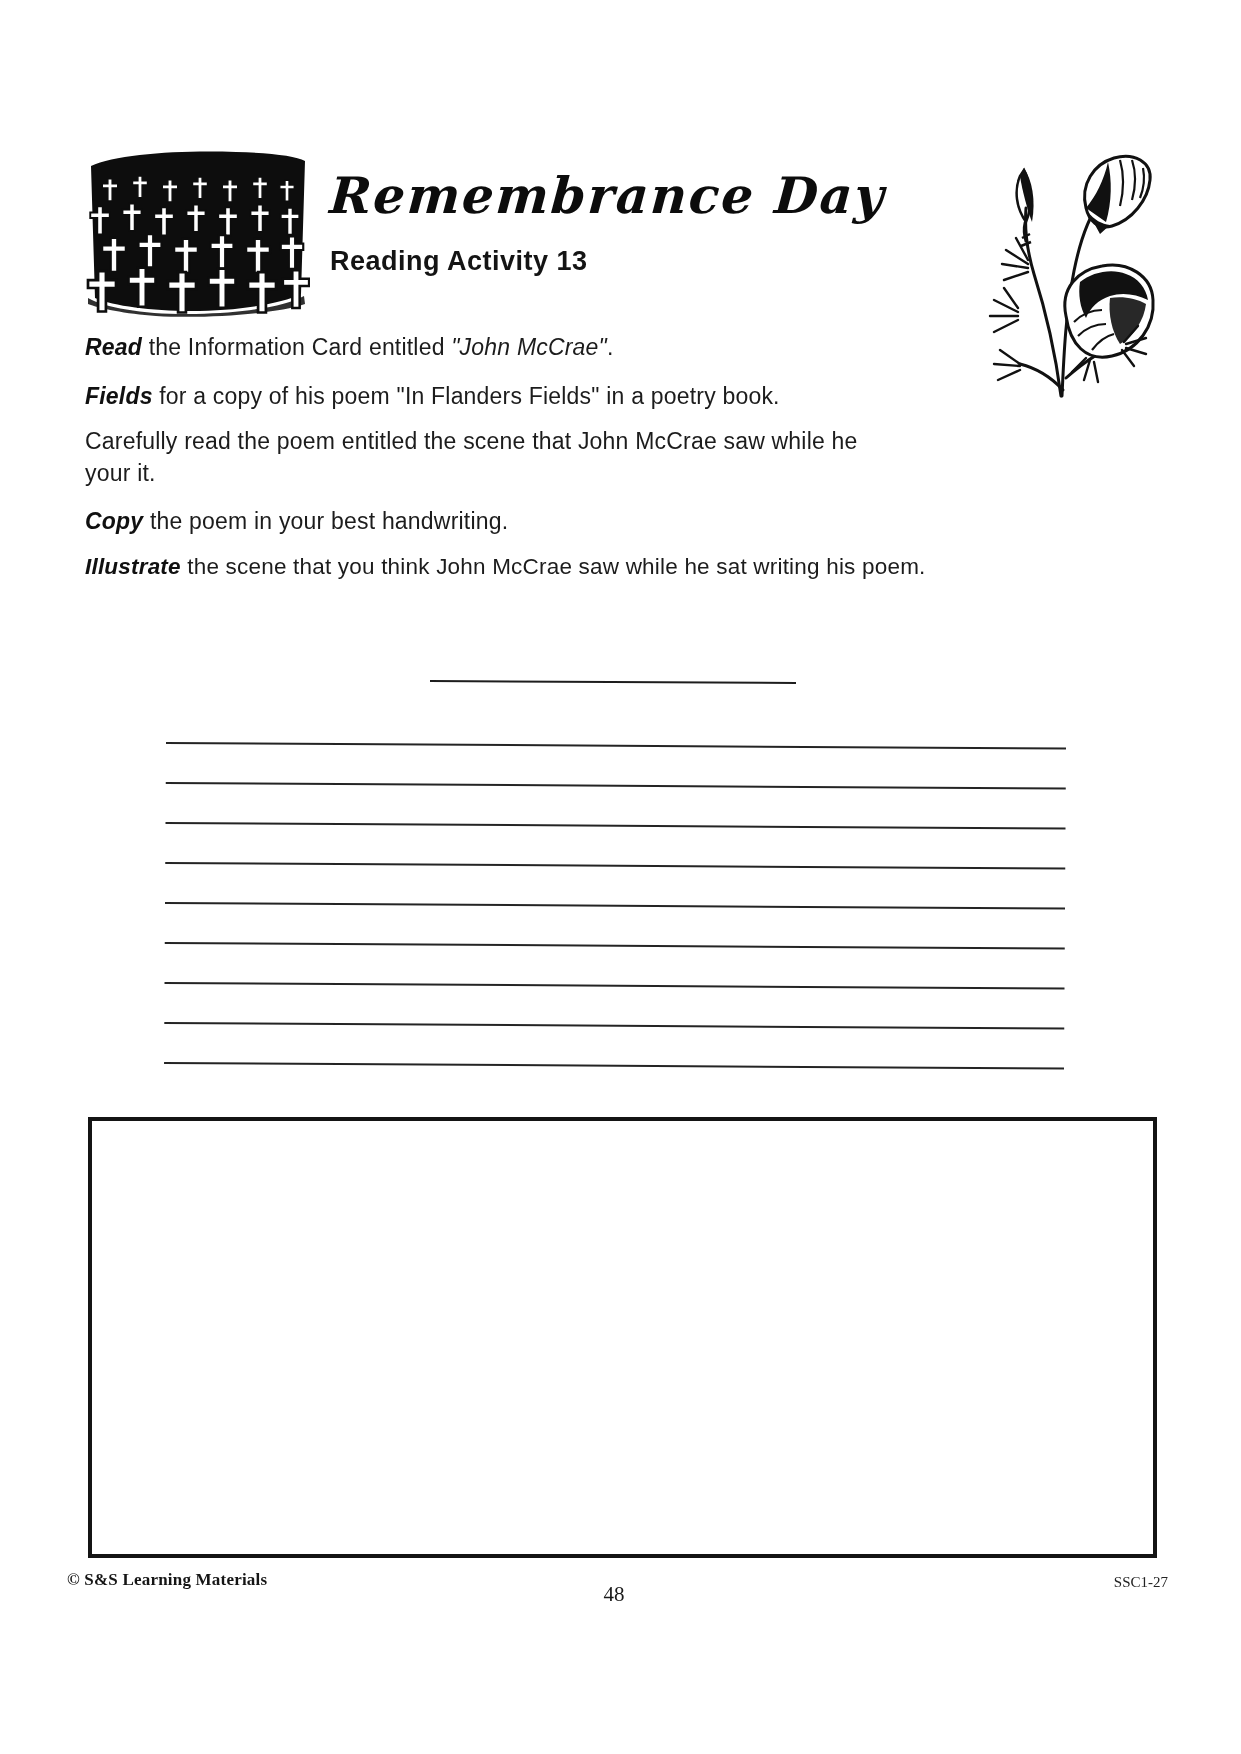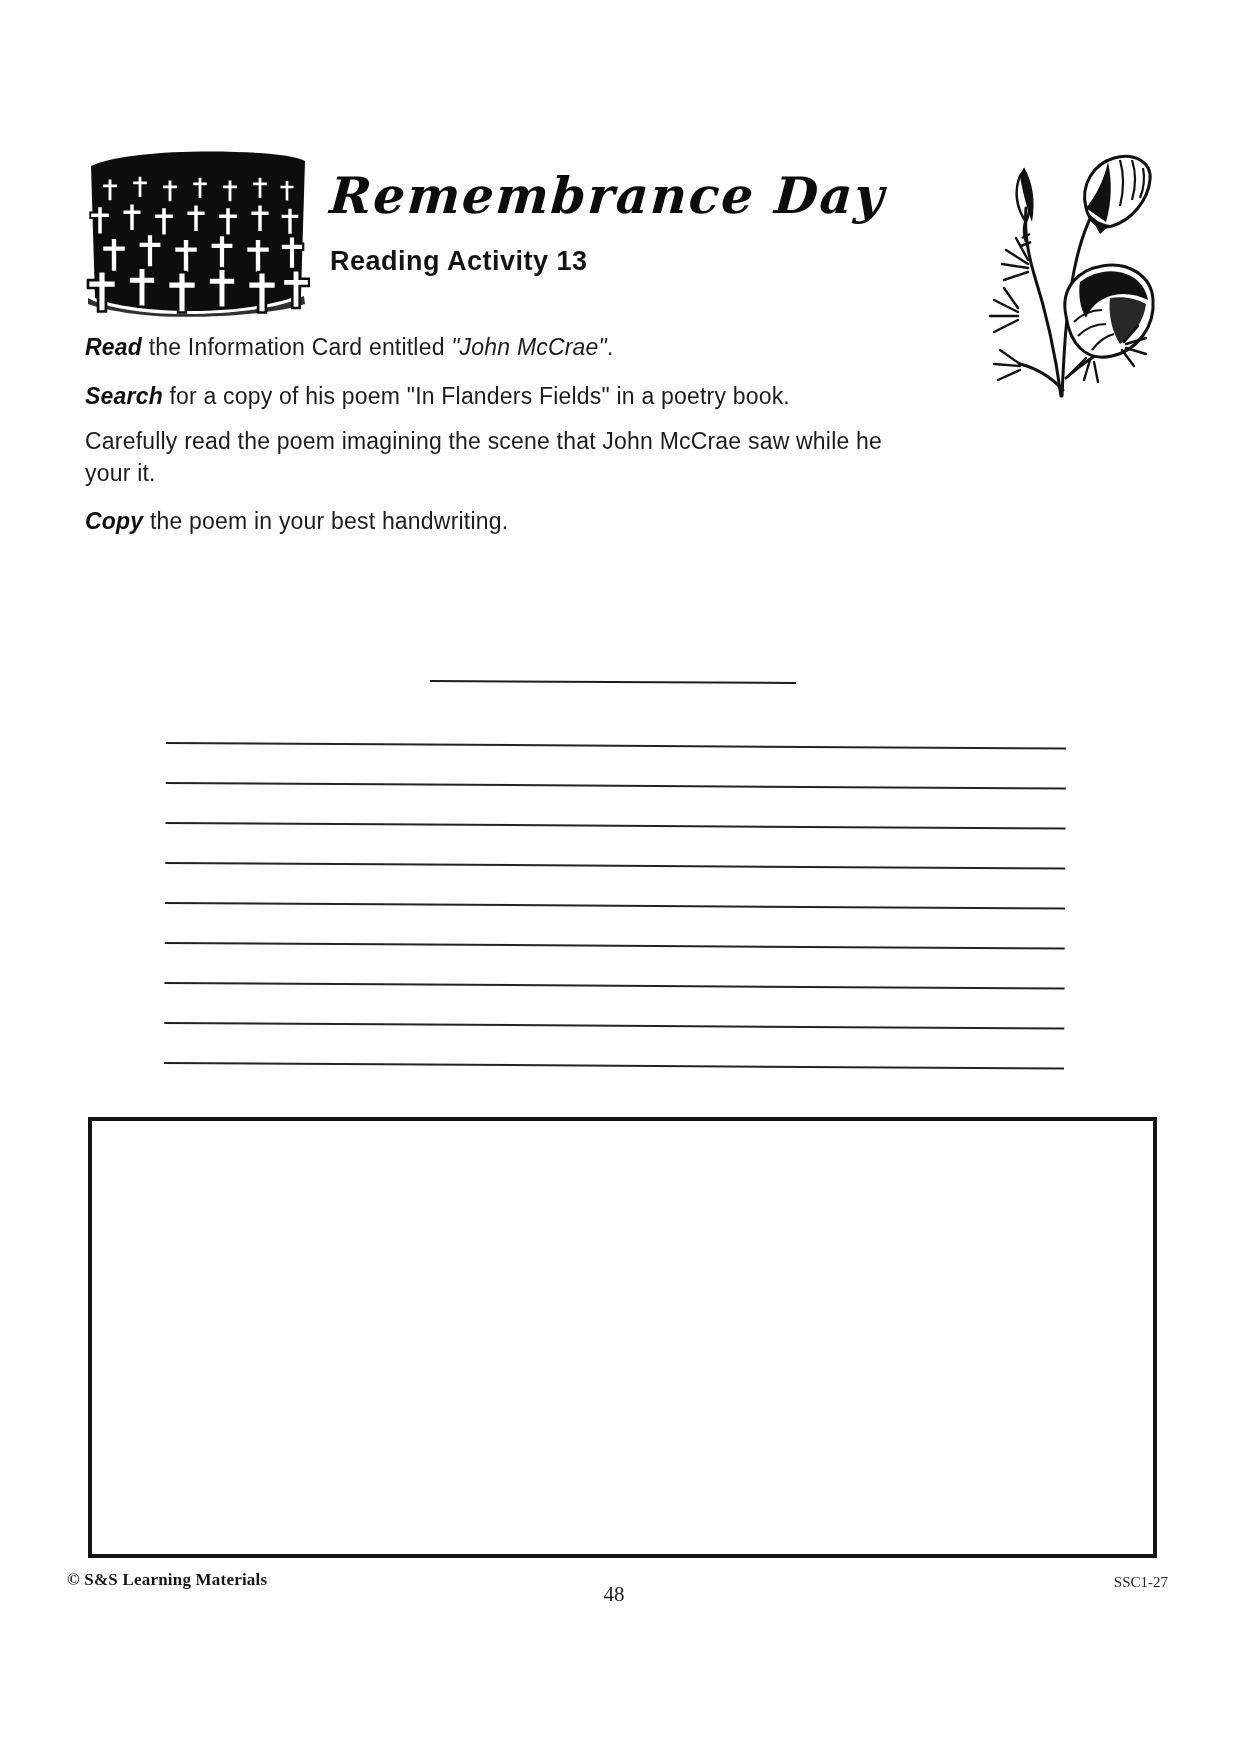--- a/index.html
+++ b/index.html
@@ -150,26 +150,27 @@
         <path d="M56,166 l-24,-12 M56,170 l-28,0 M56,174 l-24,12 M56,162 l-14,-20"></path>
         <path d="M58,218 l-20,-14 M58,220 l-26,-2 M58,224 l-22,10"></path>
         <path d="M162,196 l14,-16 M164,198 l20,-6 M164,202 l20,6 M160,204 l12,16"></path>
         <path d="M128,214 l-6,20 M132,216 l4,20 M124,212 l-14,14"></path>
       </g>
     </svg>
   </div>
 
   <p class="para p-read"><span class="lead">Read</span><span> the Information Card entitled </span><span class="it">"John McCrae"</span><span>.</span></p>
 
-  <p class="para p-search"><span class="lead">Search</span><span> for a copy of his poem "In Flanders Fields" in a poetry book.</span></p>
+  <p class="para p-search"><span class="lead">Fields</span><span> for a copy of his poem "In Flanders Fields" in a poetry book.</span></p>
 
-  <p class="para p-carefully"><span>Carefully read the poem imagining the scene that John McCrae saw while he</span><br><span>your it.</span></p>
+  <p class="para p-carefully"><span>Carefully read the poem entitled the scene that John McCrae saw while he</span><br><span>your it.</span></p>
 
   <p class="para p-copy"><span class="lead">Copy</span><span> the poem in your best handwriting.</span></p>
 
+  <p class="para p-illustrate"><span class="lead">Illustrate</span><span> the scene that you think John McCrae saw while he sat writing his poem.</span></p>
 
   <div class="poem-title-line"></div>
   <div class="writing-lines">
       <div class="writing-line"></div>
       <div class="writing-line"></div>
       <div class="writing-line"></div>
       <div class="writing-line"></div>
       <div class="writing-line"></div>
       <div class="writing-line"></div>
       <div class="writing-line"></div>

